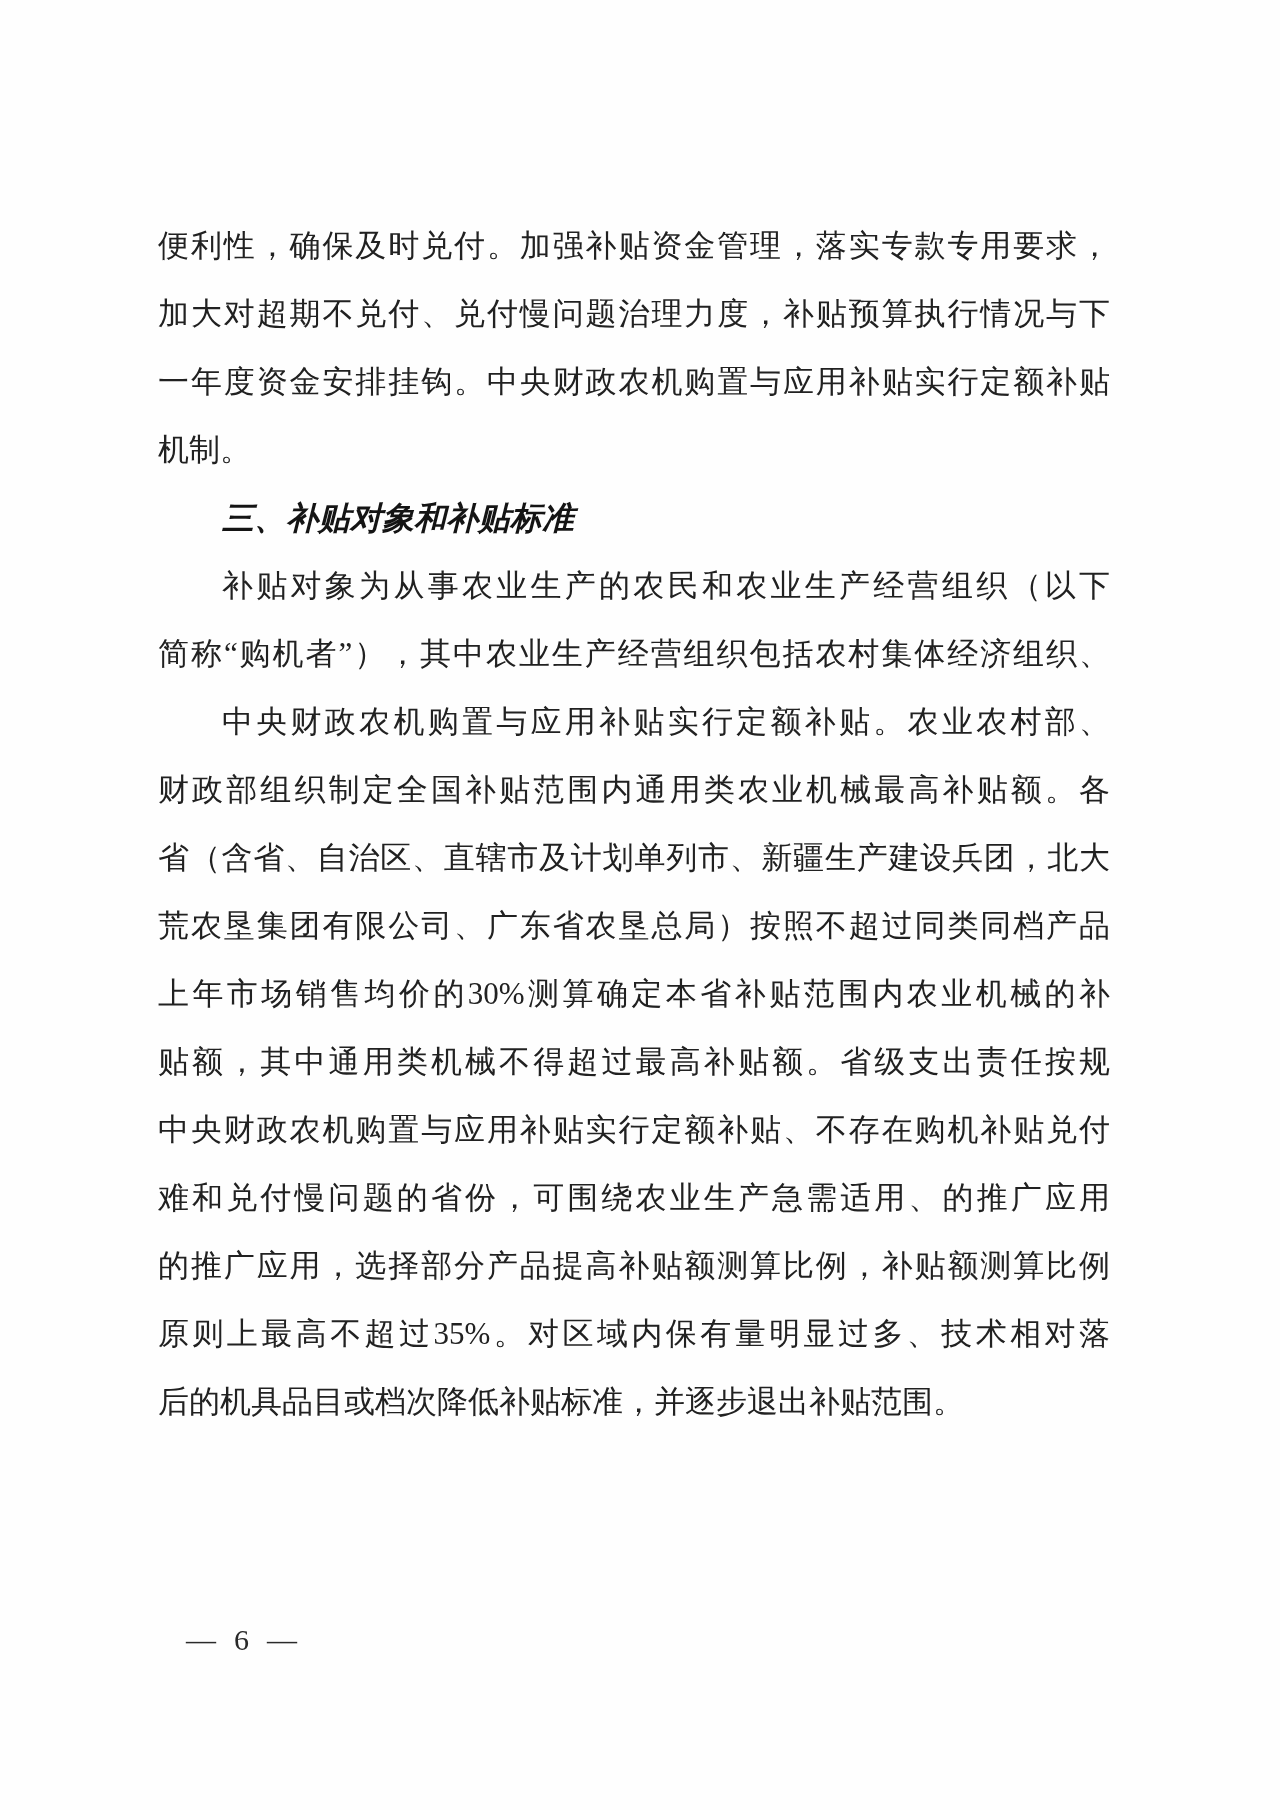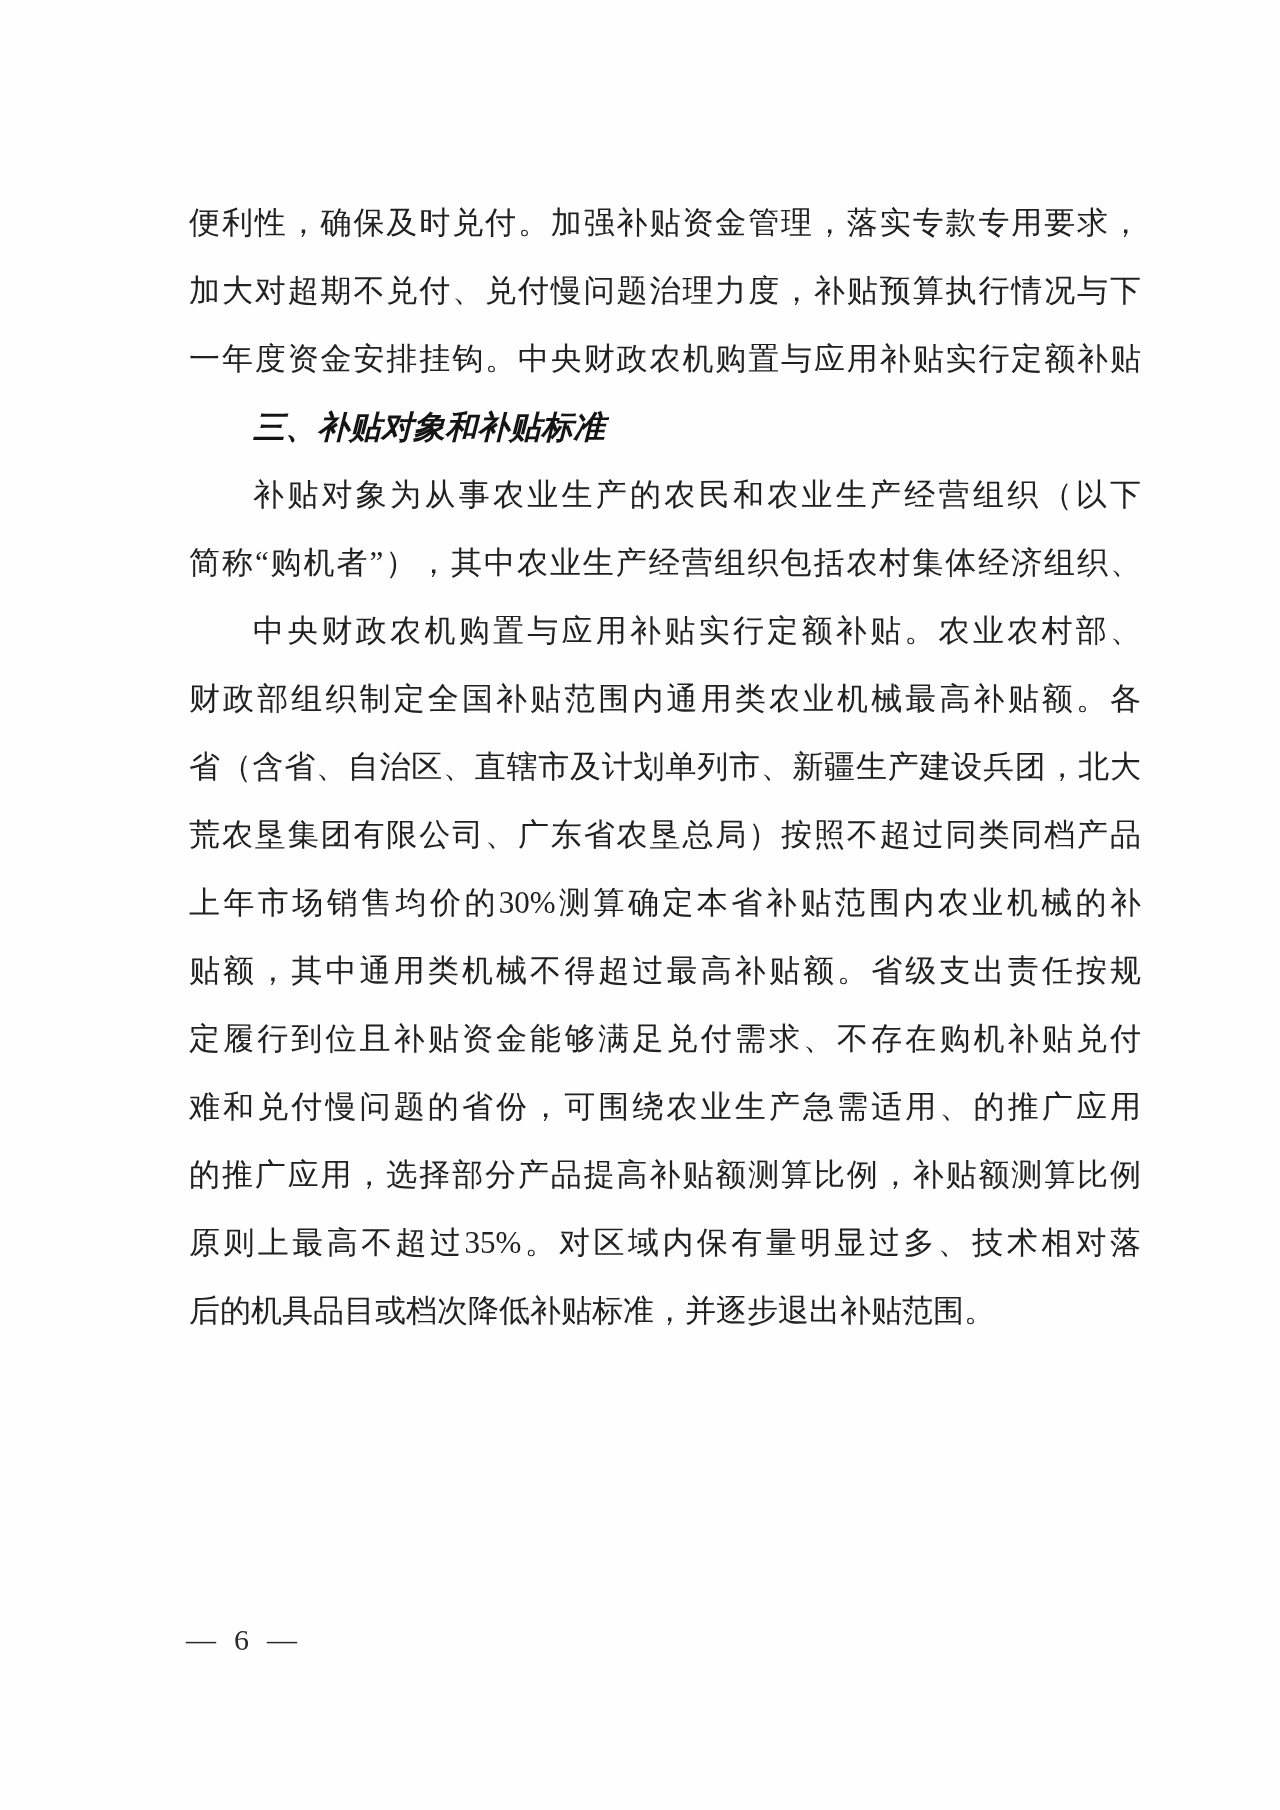--- a/index.html
+++ b/index.html
@@ -8,23 +8,22 @@
     position: relative;
     width: 1280px;
     height: 1810px;
     background: #fefefe;
     overflow: hidden;
     font-family: "Liberation Serif", serif;
   }
   .content {
     position: absolute;
     left: 158px;
-    top: 189px;
+    top: 212px;
     width: 952px;
-    margin-left: 31px;
   }
   .line {
     height: 68px;
     line-height: 68px;
     font-size: 31px;
     color: #212121;
     text-align: justify;
     text-align-last: justify;
     overflow: hidden;
   }
@@ -59,30 +58,31 @@
 </style>
 </head>
 <body>
 
 <div class="page">
 
   <div class="content" id="content">
       <div class="line">便利性，确保及时兑付。加强补贴资金管理，落实专款专用要求，</div>
       <div class="line">加大对超期不兑付、兑付慢问题治理力度，补贴预算执行情况与下</div>
       <div class="line">一年度资金安排挂钩。中央财政农机购置与应用补贴实行定额补贴</div>
+      <div class="line last">机制。</div>
       <div class="line heading indent last">三、补贴对象和补贴标准</div>
       <div class="line indent">补贴对象为从事农业生产的农民和农业生产经营组织（以下</div>
       <div class="line">简称“购机者”），其中农业生产经营组织包括农村集体经济组织、</div>
       <div class="line indent">中央财政农机购置与应用补贴实行定额补贴。农业农村部、</div>
       <div class="line">财政部组织制定全国补贴范围内通用类农业机械最高补贴额。各</div>
       <div class="line">省（含省、自治区、直辖市及计划单列市、新疆生产建设兵团，北大</div>
       <div class="line">荒农垦集团有限公司、广东省农垦总局）按照不超过同类同档产品</div>
       <div class="line">上年市场销售均价的30%测算确定本省补贴范围内农业机械的补</div>
       <div class="line">贴额，其中通用类机械不得超过最高补贴额。省级支出责任按规</div>
-      <div class="line">定履行到位且补贴资金能够满足兑付需求、不存在购机补贴兑付</div>
+      <div class="line">中央财政农机购置与应用补贴实行定额补贴、不存在购机补贴兑付</div>
       <div class="line">难和兑付慢问题的省份，可围绕农业生产急需适用、的推广应用</div>
       <div class="line">的推广应用，选择部分产品提高补贴额测算比例，补贴额测算比例</div>
       <div class="line">原则上最高不超过35%。对区域内保有量明显过多、技术相对落</div>
       <div class="line last">后的机具品目或档次降低补贴标准，并逐步退出补贴范围。</div>
     </div>
 
   <div class="footer">
     <span class="dash">—</span><span class="num">6</span><span class="dash">—</span>
   </div>
 

